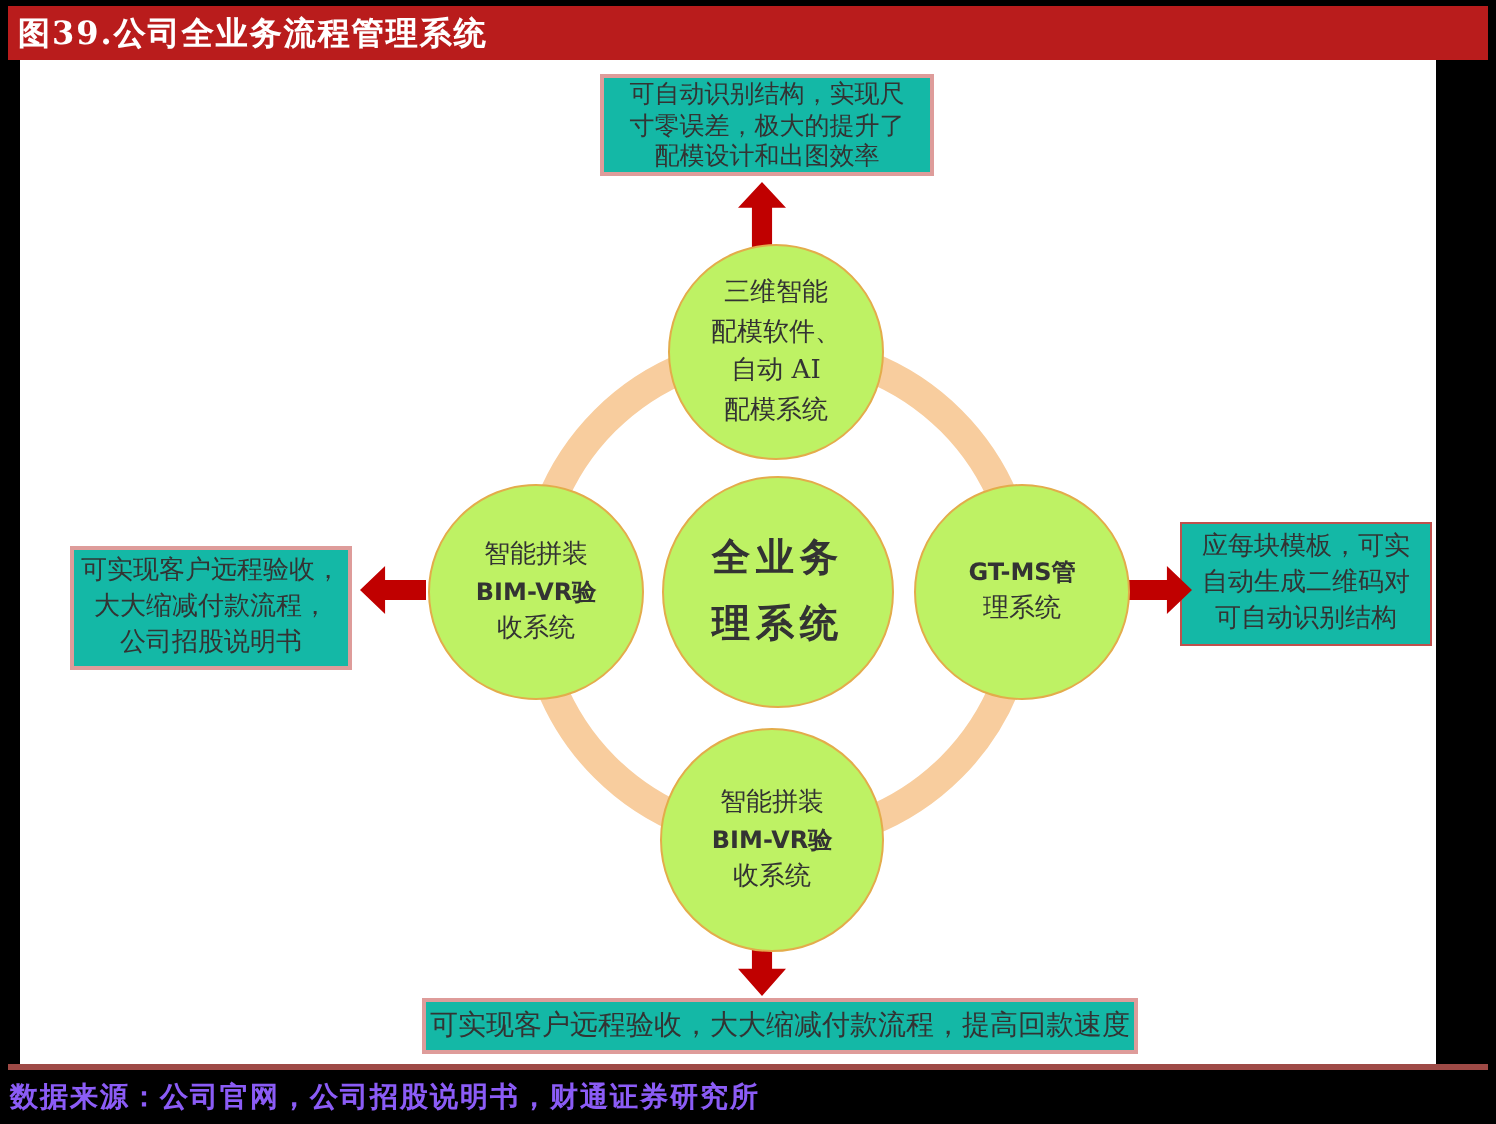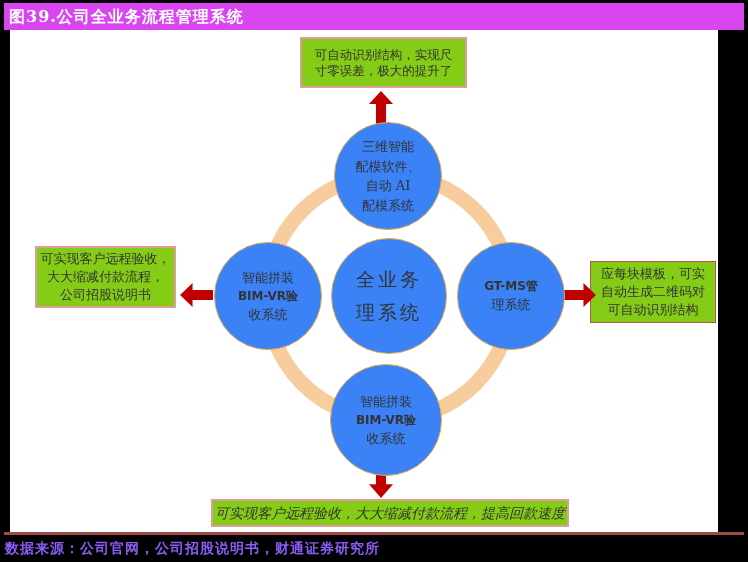--- a/index.html
+++ b/index.html
@@ -3,57 +3,57 @@
 <meta charset="utf-8">
 <style>
   html,body{margin:0;padding:0;}
   body{
     width:748px;height:562px;position:relative;background:#000;
     font-family:"DejaVu Serif", serif;overflow:hidden;
   }
   .abs{position:absolute;box-sizing:border-box;}
 
   .title-bar{
-    left:4px;top:3px;width:740px;height:27px;background:#d946ef;
+    left:4px;top:3px;width:740px;height:27px;background:#b91c1c;
     color:#FFFFFF;font-size:16px;font-weight:bold;line-height:27px;
     padding-left:5px;letter-spacing:1px;
   }
   .canvas{left:10px;top:30px;width:708px;height:503px;background:#FFFFFF;}
 
   .ring{
     left:259px;top:167px;width:260px;height:260px;border-radius:50%;
     border:15px solid #F8CD9E;z-index:1;
   }
 
   .circle{
-    background:#3b82f6;border:1.5px solid #E3AC4B;border-radius:50%;
+    background:#bef264;border:1.5px solid #E3AC4B;border-radius:50%;
     z-index:2;display:flex;flex-direction:column;align-items:center;
     justify-content:center;text-align:center;color:#333333;
   }
   .circle .ln{white-space:nowrap;}
   .c-top{left:334px;top:122px;width:108px;height:108px;font-size:13px;line-height:1.5;}
   .c-left{left:214px;top:242px;width:108px;height:108px;font-size:13px;line-height:1.5;}
   .c-right{left:457px;top:242px;width:108px;height:108px;font-size:13px;line-height:1.5;}
   .c-bottom{left:330px;top:364px;width:112px;height:112px;font-size:13px;line-height:1.5;}
   .c-center{
     left:331px;top:238px;width:116px;height:116px;font-size:19px;
-    line-height:1.75;letter-spacing:3px;font-weight:400;
+    line-height:1.75;letter-spacing:3px;font-weight:700;
   }
   .latin{font-family:"DejaVu Sans", sans-serif;font-weight:bold;font-size:12px;}
 
   .callout{
-    background:#84cc16;border:2px solid #DE9C9A;color:#333333;
+    background:#14b8a6;border:2px solid #DE9C9A;color:#333333;
     display:flex;flex-direction:column;align-items:center;justify-content:center;
     text-align:center;z-index:2;
   }
   .callout .ln{white-space:nowrap;}
   .co-top{left:300px;top:37px;width:167px;height:51px;font-size:12.5px;line-height:15.5px;}
-  .co-left{left:35px;top:246px;width:141px;height:62px;font-size:13px;line-height:18px;text-align:center;}
+  .co-left{left:35px;top:273px;width:141px;height:62px;font-size:13px;line-height:18px;text-align:center;}
   .co-right{left:590px;top:261px;width:126px;height:62px;font-size:13px;line-height:18px;border-color:#C0504D;border-width:1.5px;}
-  .co-bottom{left:211px;top:499px;width:358px;height:28px;font-size:14px;line-height:24px;font-style:italic;}
+  .co-bottom{left:211px;top:499px;width:358px;height:28px;font-size:14px;line-height:24px;}
 
   .arrow{background:#C00000;z-index:2;}
   .a-up{left:369px;top:91px;width:24px;height:34px;
     clip-path:polygon(50% 0%,100% 38%,71% 38%,71% 100%,29% 100%,29% 38%,0% 38%);}
   .a-down{left:369px;top:462px;width:24px;height:36px;
     clip-path:polygon(29% 0%,71% 0%,71% 62%,100% 62%,50% 100%,0% 62%,29% 62%);}
   .a-left{left:180px;top:283px;width:33px;height:24px;
     clip-path:polygon(0% 50%,38% 0%,38% 29%,100% 29%,100% 71%,38% 71%,38% 100%);}
   .a-right{left:563px;top:283px;width:33px;height:24px;
     clip-path:polygon(100% 50%,62% 0%,62% 29%,0% 29%,0% 71%,62% 71%,62% 100%);}
@@ -71,20 +71,21 @@
   <span>图39.公司全业务流程管理系统</span>
 </div>
 
 <div class="abs canvas"></div>
 
 <div class="abs ring"></div>
 
 <div class="abs callout co-top">
   <div class="ln">可自动识别结构，实现尺</div>
   <div class="ln">寸零误差，极大的提升了</div>
+  <div class="ln">配模设计和出图效率</div>
 </div>
 <div class="abs callout co-left">
   <div class="ln">可实现客户远程验收，</div>
   <div class="ln">大大缩减付款流程，</div>
   <div class="ln">公司招股说明书</div>
 </div>
 <div class="abs callout co-right">
   <div class="ln">应每块模板，可实</div>
   <div class="ln">自动生成二维码对</div>
   <div class="ln">可自动识别结构</div>

